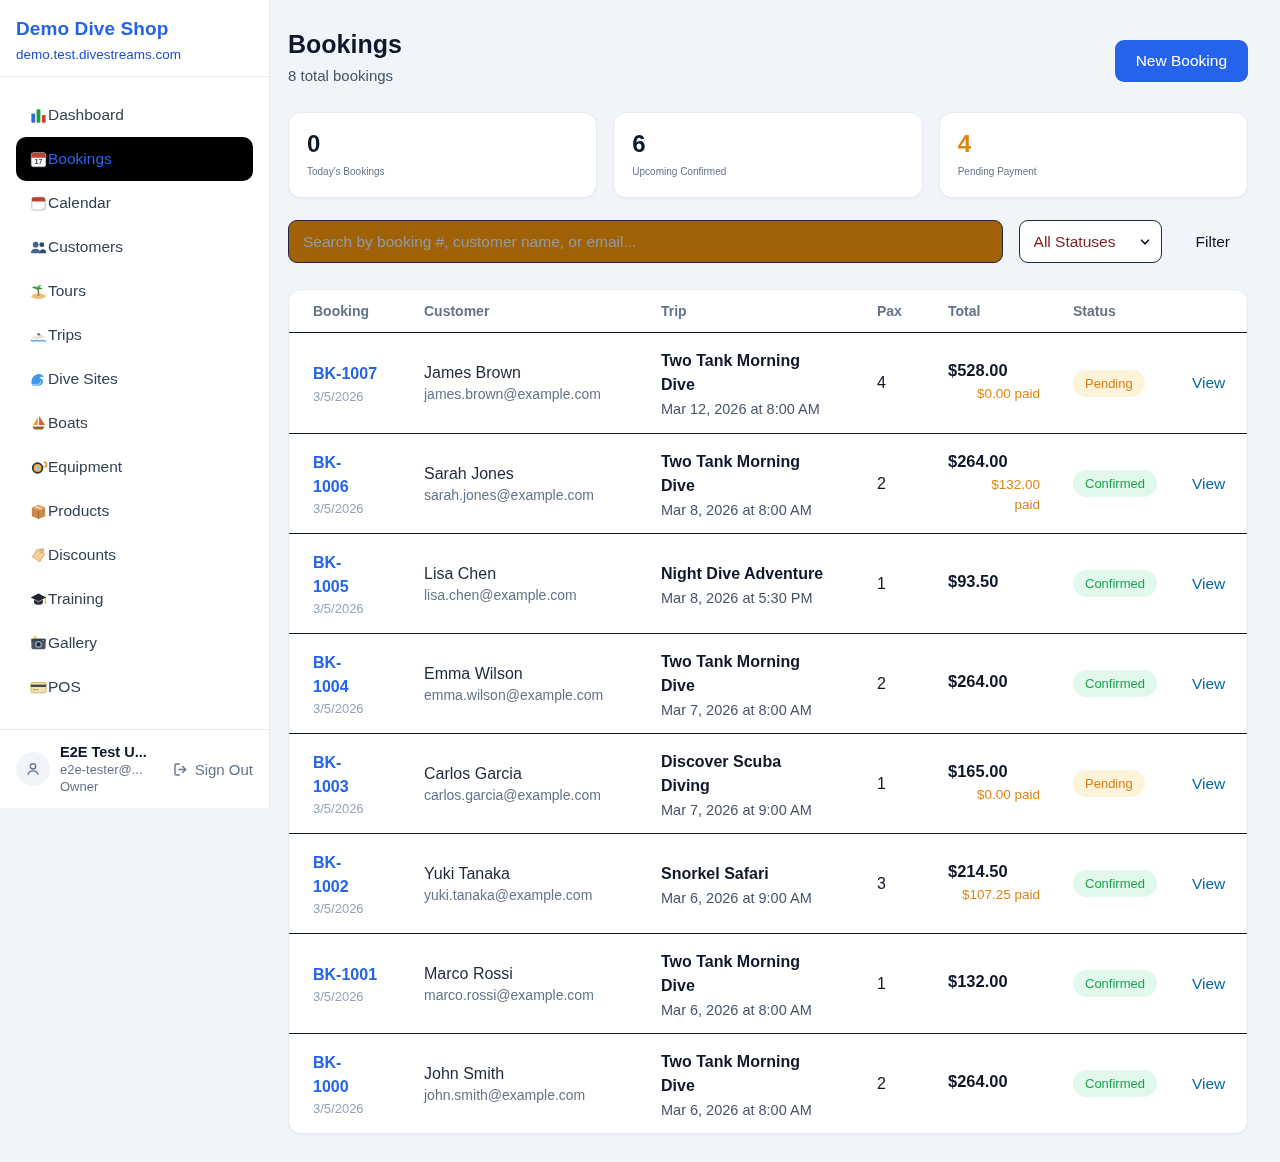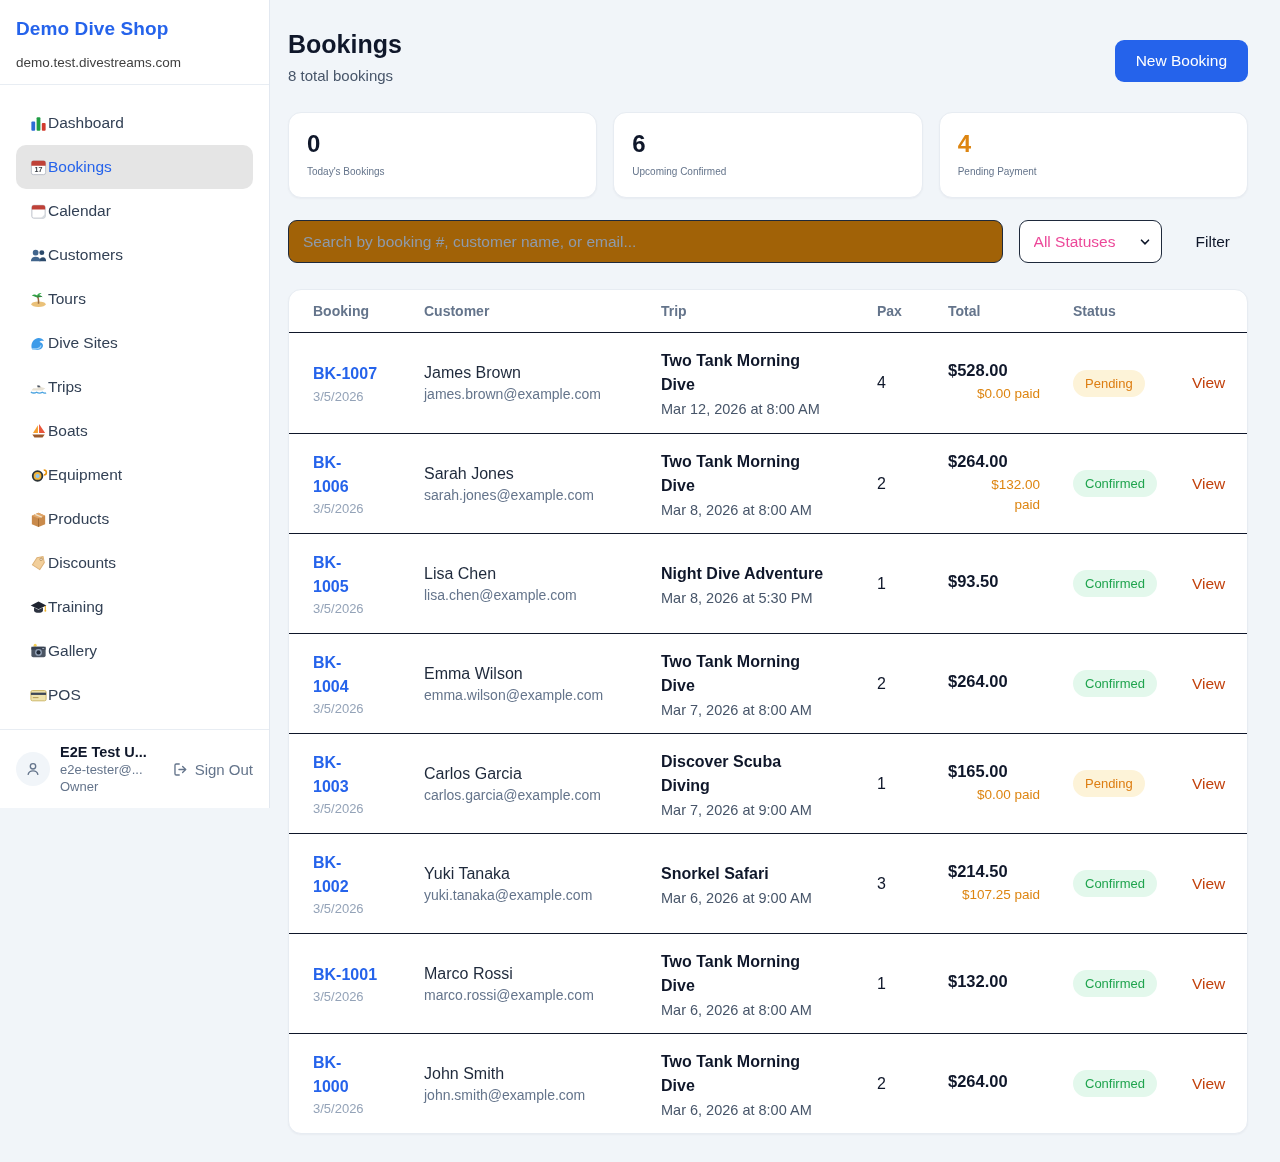--- a/index.html
+++ b/index.html
@@ -16,29 +16,29 @@
   
   .sidebar {
     position: absolute; left: 0; top: 0;
     width: 270px; height: 808px;
     background: #ffffff;
     border-right: 1px solid #e2e8f0;
     display: flex; flex-direction: column;
   }
   .brand { padding: 18px 16px 14px; border-bottom: 1px solid #e8edf3; }
   .brand-name { color: #2563eb; font-size: 19px; font-weight: 700; letter-spacing: .1px; }
-  .brand-domain { color: #404040; font-size: 13.5px; margin-top: 15px; }
+  .brand-domain { color: #1d4ed8; font-size: 13.5px; margin-top: 7px; }
 
   .nav { padding: 16px 16px 8px; flex: 1 1 auto; }
   .nav-item {
     display: flex; align-items: center; 
     height: 44px; padding: 0 12px; border-radius: 10px;
     font-size: 15.5px; color: #334155; cursor: pointer;
   }
-  .nav-item.active { background: #e5e5e5; color: #2563eb; font-weight: 500; }
+  .nav-item.active { background: #000000; color: #2563eb; font-weight: 500; }
   .nav-icon { width: 20px; height: 20px; display: inline-flex; align-items: center; justify-content: center; flex: 0 0 20px; }
 
   .side-footer {
     border-top: 1px solid #e8edf3;
     padding: 14px 16px;
     display: flex; align-items: center; gap: 10px;
   }
   .avatar {
     width: 34px; height: 34px; border-radius: 50%;
     background: #f1f5f9; display: flex; align-items: center; justify-content: center;
@@ -78,21 +78,21 @@
     border: 1.5px solid #1e293b; border-radius: 9px;
     padding: 0 14px; font-family: inherit; font-size: 15.5px; color: #0f172a;
     background: #a16207; outline: none;
   }
   .search-input::placeholder { color: #8e9bac; }
   .select-wrap { position: relative; margin-left: 16px; }
   .status-select {
     appearance: none; -webkit-appearance: none;
     height: 43px; width: 143px;
     border: 1.5px solid #1e293b; border-radius: 9px;
-    background: #fff; font-family: inherit; font-size: 15.5px; color: #ec4899;
+    background: #fff; font-family: inherit; font-size: 15.5px; color: #7f1d1d;
     padding: 0 30px 0 14px; outline: none; cursor: pointer;
   }
   .select-chevron { position: absolute; right: 11px; top: 16px; pointer-events: none; }
   .filter-label { font-size: 15.5px; color: #0f172a; margin-left: 34px; margin-right: 18px; cursor: pointer; }
 
   
   .table-card {
     margin-top: 26px; background: #fff;
     border: 1px solid #e7ecf2; border-radius: 13px;
     overflow: hidden;
@@ -118,21 +118,21 @@
   .trip-date { font-size: 14.5px; color: #475569; margin-top: 4px; }
   .pax { font-size: 16px; color: #0f172a; }
   .total { font-size: 16.5px; font-weight: 700; color: #0f172a; }
   .paid { font-size: 13.5px; color: #dd8511; margin-top: 4px; white-space: pre-line; line-height: 1.5; max-width: 92px; text-align: right; }
   .badge {
     display: inline-block; padding: 6px 12px; border-radius: 999px;
     font-size: 13px; font-weight: 500;
   }
   .badge.pending { background: #fdf3d8; color: #dd7d11; }
   .badge.confirmed { background: #e3f8ec; color: #1fa44e; }
-  .view-link { color: #c2410c; font-size: 15.5px; cursor: pointer; }
+  .view-link { color: #0369a1; font-size: 15.5px; cursor: pointer; }
 </style>
 </head>
 <body>
 
 <aside class="sidebar">
   <div class="brand">
     <div class="brand-name">Demo Dive Shop</div>
     <div class="brand-domain">demo.test.divestreams.com</div>
   </div>
 
@@ -186,35 +186,35 @@
             <path d="M8.5 5.8C6.5 4.2 4.5 4.4 3 6c2 .3 3.6.8 5.5 2z" fill="#2f9e44"></path>
             <path d="M8.5 5.8c.5-2 2.3-3 4.8-2.6-1.5 1-2.6 2-3.4 3.4z" fill="#37b24d"></path>
             <path d="M8.7 6c2-.8 4.2-.3 5.6 1.5-2-.2-3.8 0-5.6.6z" fill="#2b8a3e"></path>
           </svg>
         </span>
       <span class="nav-label">Tours</span>
     </div>
     <div class="nav-item">
       <span class="nav-icon">
           <svg viewBox="0 0 20 20" width="19" height="19">
-            <path d="M3.2 16c-1.6-4.2 0-8.8 3.6-10.8 3.4-1.9 7.3-.7 9.2 2.4-2-.8-4-.4-5 .8 2.3.3 3.7 1.8 3.7 3.8 0 2.7-2.7 4.6-6.3 4.6z" fill="#3d9be9"></path>
-            <path d="M3.4 15.5c5.3 1 8.8-.8 9.3-3.4" stroke="#9ed1f7" stroke-width="1.4" fill="none"></path>
-          </svg>
-        </span>
-      <span class="nav-label">Dive Sites</span>
-    </div>
-    <div class="nav-item">
-      <span class="nav-icon">
-          <svg viewBox="0 0 20 20" width="19" height="19">
             <path d="M8.2 7.5h3l2 2.3 4 1-3.2 2.4H2.5l2-2.4h4.7z" fill="#e8e2d5"></path>
             <path d="M8.6 8h2.2l1.4 1.7H9.2z" fill="#4a5568"></path>
             <path d="M2 14.8c2 1.4 4 1.4 6 .2 2 1.2 4 1.2 6 0 1.5 1 3 1.1 4 .6" stroke="#4aa3e0" stroke-width="1.5" fill="none"></path>
           </svg>
         </span>
       <span class="nav-label">Trips</span>
+    </div>
+    <div class="nav-item">
+      <span class="nav-icon">
+          <svg viewBox="0 0 20 20" width="19" height="19">
+            <path d="M3.2 16c-1.6-4.2 0-8.8 3.6-10.8 3.4-1.9 7.3-.7 9.2 2.4-2-.8-4-.4-5 .8 2.3.3 3.7 1.8 3.7 3.8 0 2.7-2.7 4.6-6.3 4.6z" fill="#3d9be9"></path>
+            <path d="M3.4 15.5c5.3 1 8.8-.8 9.3-3.4" stroke="#9ed1f7" stroke-width="1.4" fill="none"></path>
+          </svg>
+        </span>
+      <span class="nav-label">Dive Sites</span>
     </div>
     <div class="nav-item">
       <span class="nav-icon">
           <svg viewBox="0 0 20 20" width="19" height="19">
             <path d="M10.6 2v9.6H17z" fill="#e8563c"></path>
             <path d="M9.4 3.5v8.1H4.2z" fill="#f6a02d"></path>
             <path d="M3.5 13.2h13l-2.2 3.1H5.7z" fill="#9c5a2d"></path>
           </svg>
         </span>
       <span class="nav-label">Boats</span>

